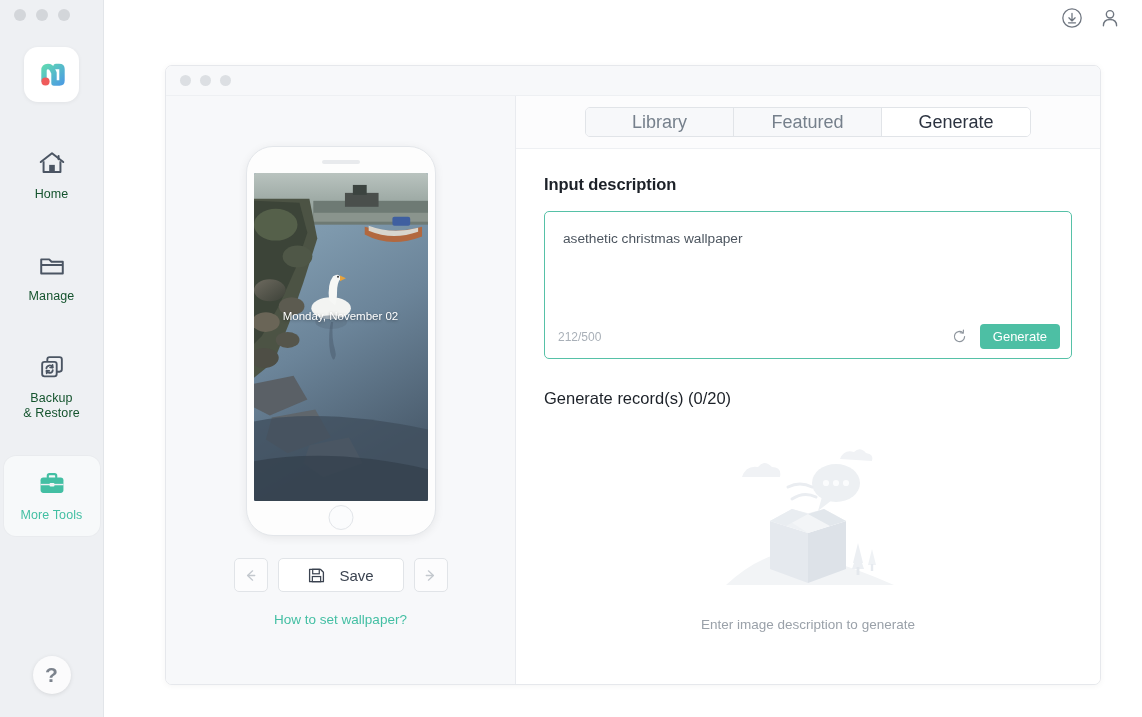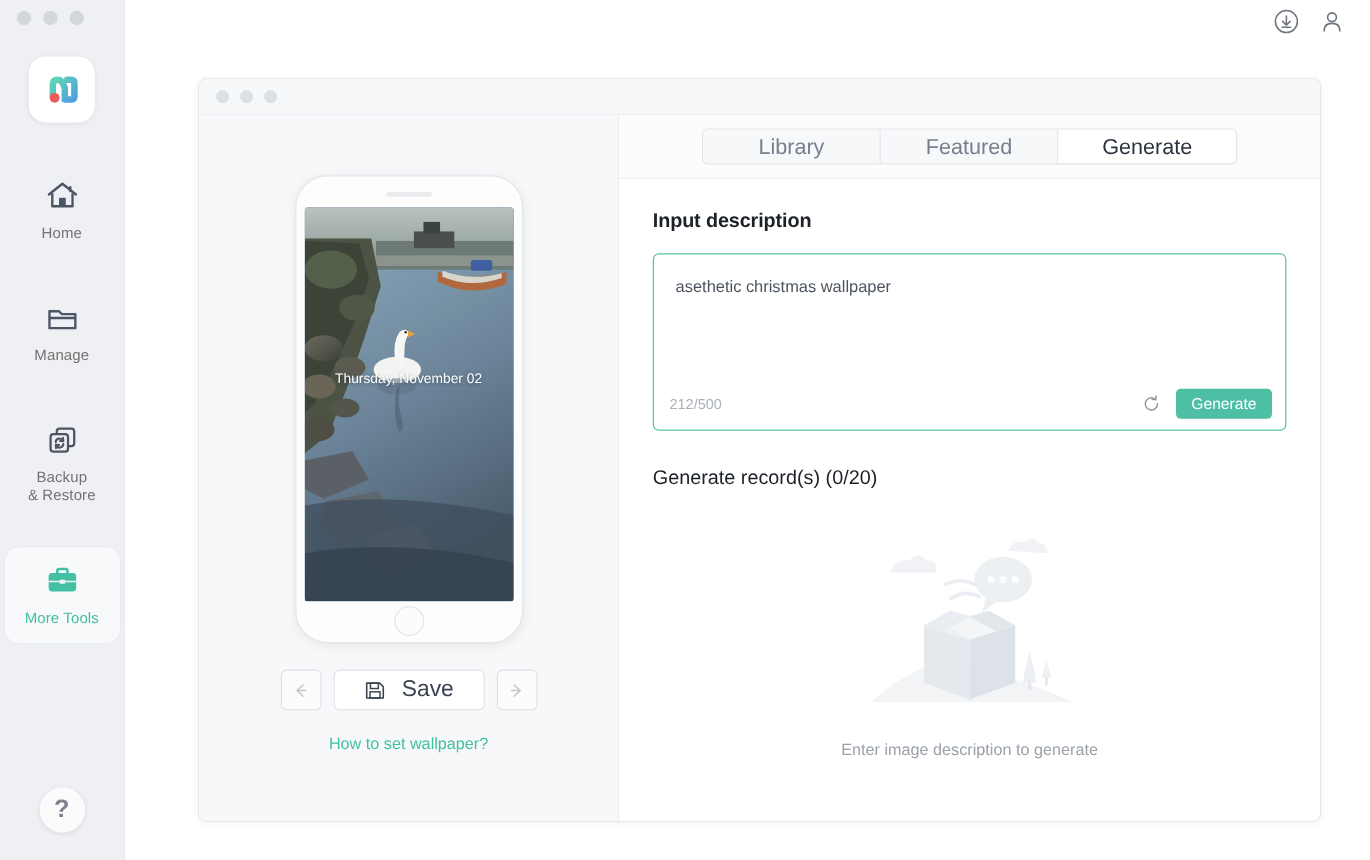--- a/index.html
+++ b/index.html
@@ -62,21 +62,21 @@
     border-radius: 12px;
     margin-bottom: 22px;
   }
   .nav-item.active {
     background: #f7f9fa;
     box-shadow: 0 0 0 1px rgba(0,0,0,0.02);
   }
   .nav-icon { width: 30px; height: 30px; display:block; }
   .nav-label {
     font-size: 12.5px;
-    color: #737373;
+    color: #14532d;
     text-align: center;
     line-height: 15px;
     letter-spacing: .1px;
   }
   .nav-item.active .nav-label { color: #43bfa3; }
   .help-btn {
     position: absolute;
     bottom: 23px; left: 50%;
     transform: translateX(-50%);
     width: 38px; height: 38px; border-radius: 50%;
@@ -217,21 +217,21 @@
     min-width: 126px;
     border: 1px solid #e1e4e8;
     border-radius: 5px;
     background: #ffffff;
     display: flex; align-items: center; justify-content: center;
     gap: 13px;
     cursor: pointer;
     padding: 0 18px;
   }
   .save-btn span {
-    font-size: 19px;
+    font-size: 15px;
     color: #3b4350;
   }
   .howto-link {
     margin-top: 20px;
     font-size: 13.5px;
     color: #43bfa3;
     cursor: pointer;
   }
 
   
@@ -502,21 +502,21 @@
                 <path d="M0 250 Q70 236 176 258 L176 330 L0 330 Z" fill="#3f4e5c" opacity="0.75"></path>
                 <path d="M0 290 Q80 276 176 298 L176 330 L0 330 Z" fill="#35414d" opacity="0.8"></path>
 
                 <ellipse cx="78" cy="136" rx="20" ry="11" fill="#f3f4f2"></ellipse>
                 <path d="M76 128 Q74 112 80 104 Q86 100 88 106 Q84 110 84 120 Q84 128 82 133 Z" fill="#f6f7f5"></path>
                 <path d="M87 103 L93 106 L87 109 Z" fill="#e6a23c"></path>
                 <circle cx="85" cy="104.5" r="1" fill="#2b2b2b"></circle>
                 <ellipse cx="78" cy="150" rx="16" ry="7" fill="#5f7285" opacity="0.55"></ellipse>
                 <path d="M80 150 Q78 166 82 178 Q84 186 80 188 Q76 182 76 168 Q76 156 78 150 Z" fill="#4f6173" opacity="0.6"></path>
               </svg>
-              <div class="lock-date">Thursday, November 02</div>
+              <div class="lock-date">Monday, November 02</div>
             </div>
             <div class="phone-home"></div>
           </div>
 
           <div class="preview-controls">
             <div class="arrow-btn">
               <svg width="17" height="17" viewBox="0 0 20 20">
                 <path d="M12.5 4.5 L6.5 10 L12.5 15.5 M6.5 10 L15 10" fill="none" stroke="#c3c8ce" stroke-width="1.5" stroke-linecap="round" stroke-linejoin="round"></path>
               </svg>
             </div>

